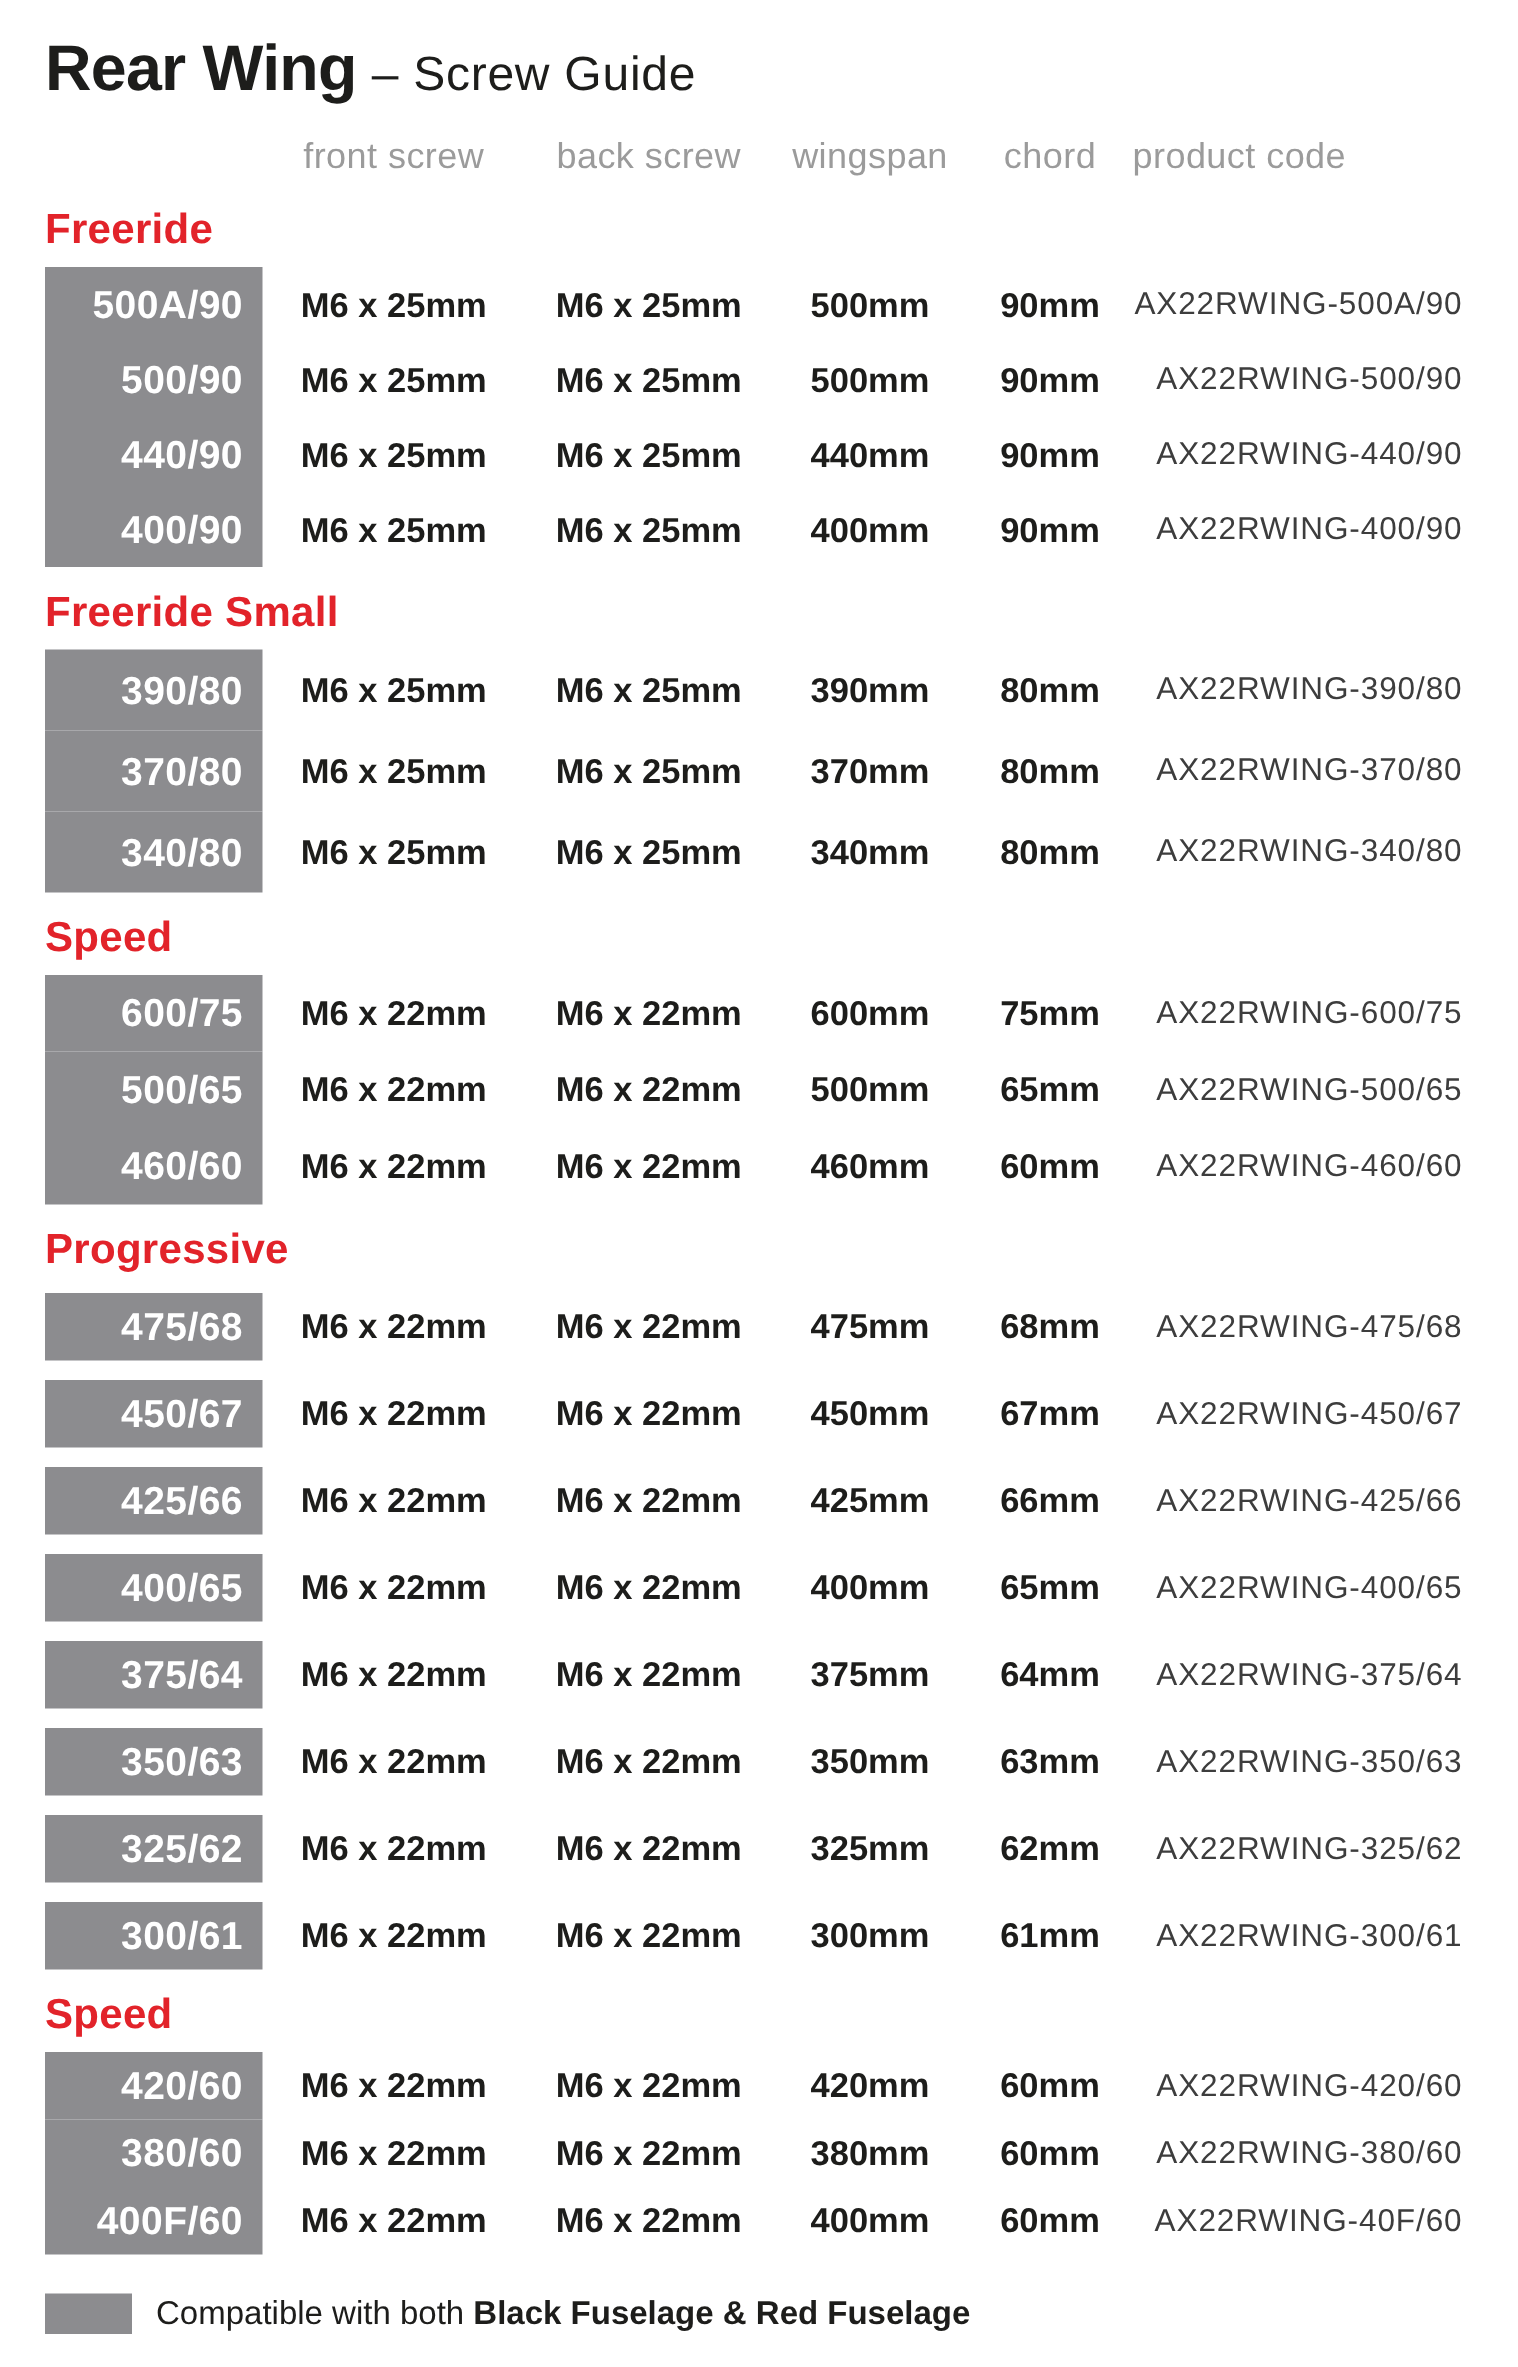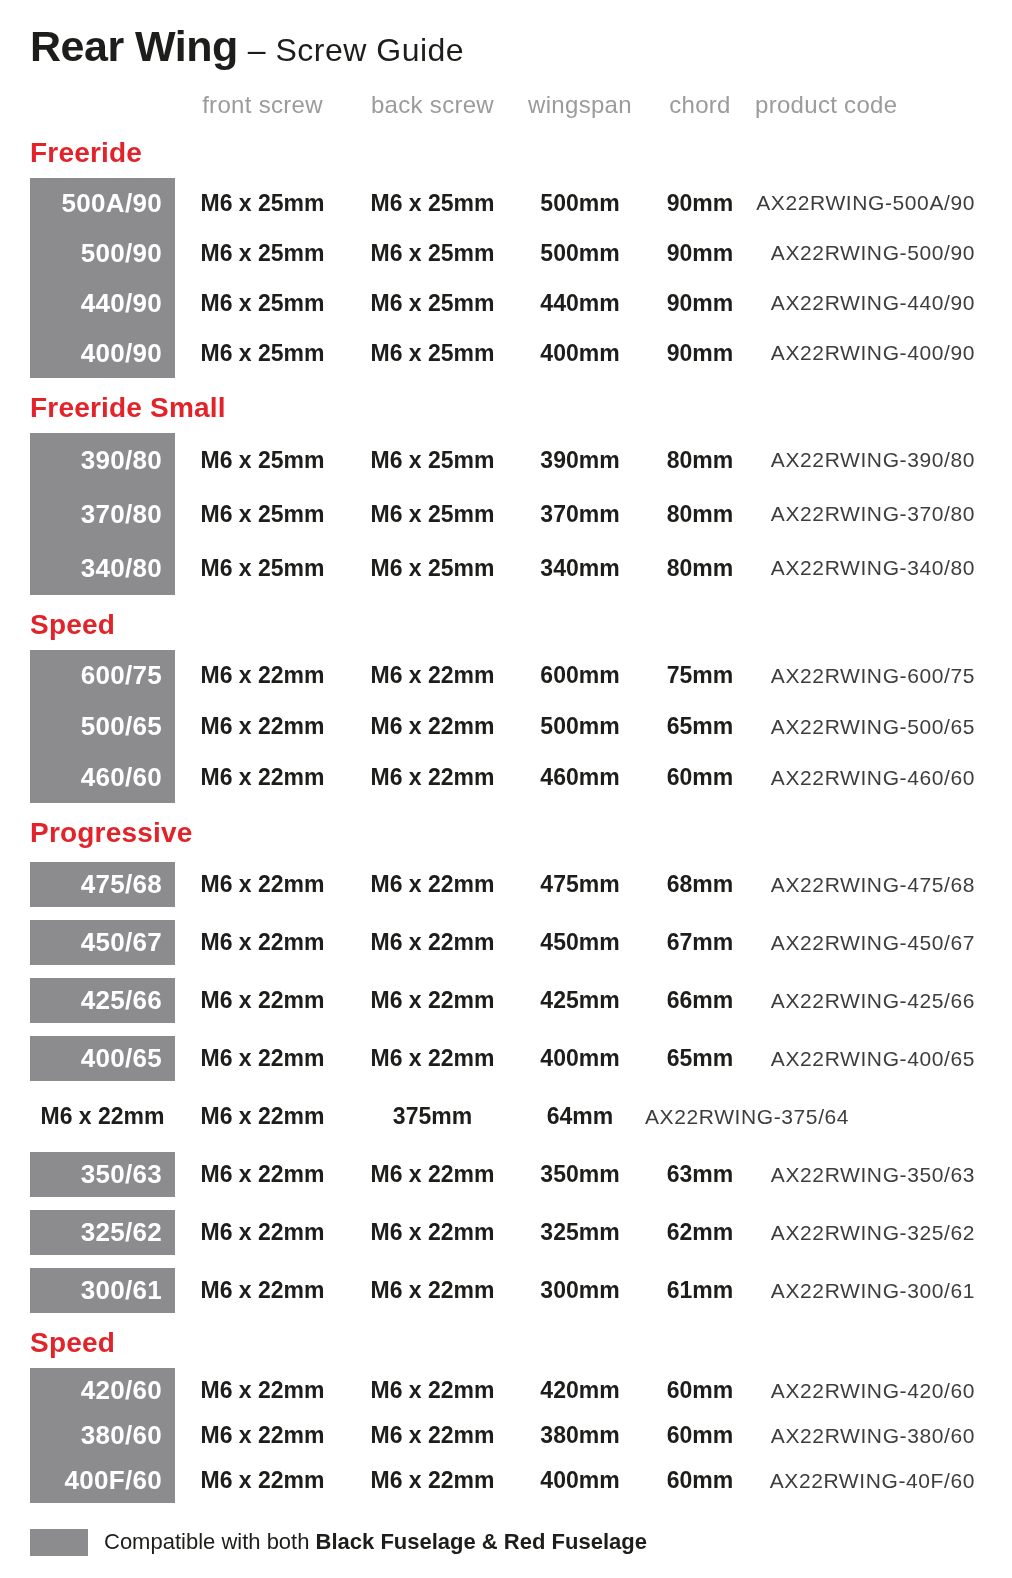--- a/index.html
+++ b/index.html
@@ -201,20 +201,21 @@
       </div>
       <div class="grid row">
         <div class="badge">400/65</div>
         <div class="cell screw">M6 x 22mm</div>
         <div class="cell screw">M6 x 22mm</div>
         <div class="cell">400mm</div>
         <div class="cell">65mm</div>
         <div class="cell code">AX22RWING-400/65</div>
       </div>
       <div class="grid row">
+        <div class="badge">375/64</div>
         <div class="cell screw">M6 x 22mm</div>
         <div class="cell screw">M6 x 22mm</div>
         <div class="cell">375mm</div>
         <div class="cell">64mm</div>
         <div class="cell code">AX22RWING-375/64</div>
       </div>
       <div class="grid row">
         <div class="badge">350/63</div>
         <div class="cell screw">M6 x 22mm</div>
         <div class="cell screw">M6 x 22mm</div>

